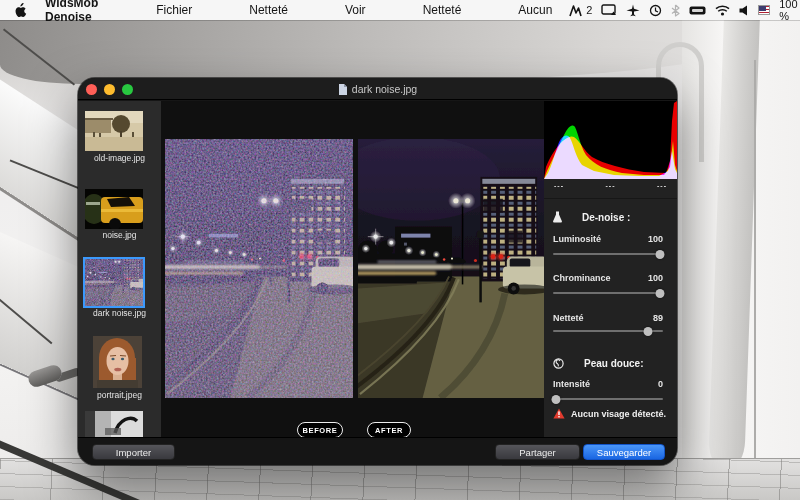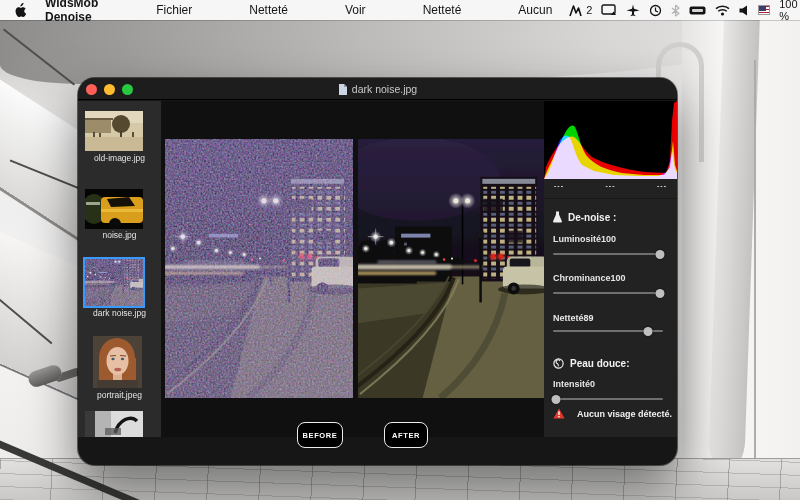--- a/index.html
+++ b/index.html
@@ -87,43 +87,43 @@
   .tlabel { position:absolute; left:0; width:83px; text-align:center; color:#e4e4e4; font-size:8.5px; }
   .scrollbar { position:absolute; right:1px; top:3px; width:3px; height:278px; border-radius:2px;
                background:#8b8b8b; }
 
   
   .preview { position:absolute; left:83px; right:133px; top:0; bottom:0; background:#101010; }
   .pimg { position:absolute; top:38px; height:259px; background:#000; }
   .pimg svg { display:block; width:100%; height:100%; }
   .img-before { left:4px;  width:188px; }
   .img-after  { left:197px; width:186px; }
-  .babtn { position:absolute; top:321px; height:26px; background:#000; border:1.5px solid #ececec;
+  .babtn { position:absolute; top:321px; height:16px; background:#000; border:1.5px solid #ececec;
            border-radius:8px; color:#fff; font-size:7.5px; font-weight:bold; letter-spacing:.6px;
            display:flex; align-items:center; justify-content:center; padding:0 0; }
   .babtn.before { left:136px; width:46px; }
-  .babtn.after  { left:206px; width:44px;margin-left:17px; }
+  .babtn.after  { left:206px; width:44px; }
 
   
   .panel { position:absolute; right:0; top:0; bottom:0; width:133px; background:#222; color:#e9e9e9; }
   .hist { position:absolute; left:0; top:0; width:133px; height:78px; background:#000; }
   .hist svg { display:block; width:100%; height:100%; }
   .ticks { position:absolute; left:0; top:81px; width:133px; display:flex;
            justify-content:space-between; padding:0 10px; color:#d8d8d8;
            font-size:7px; font-weight:bold; letter-spacing:1px; }
   .psep { position:absolute; left:0; top:97px; width:133px; border-top:1px solid #171717; }
-  .sect-head { position:absolute; left:9px; display:flex; align-items:center; gap:6px;
+  .sect-head { position:absolute; left:9px; display:flex; align-items:center; gap:20px;
                font-size:10px; font-weight:bold; color:#f2f2f2; }
-  .srow { position:absolute; left:9px; width:92px; display:flex; justify-content:flex-start;
+  .srow { position:absolute; left:9px; width:110px; display:flex; justify-content:space-between;
           font-size:9px; font-weight:bold; color:#e6e6e6; }
   .strack { position:absolute; left:9px; width:110px; height:2px; background:#6f6f6f;
             border-radius:1px; }
   .sknob { position:absolute; top:-3.5px; width:9px; height:9px; border-radius:50%;
            background:#bfbfbf; transform:translateX(-50%); box-shadow:0 0 2px rgba(0,0,0,.8); }
-  .warnrow { position:absolute; left:9px; display:flex; align-items:center; gap:12px;
+  .warnrow { position:absolute; left:9px; display:flex; align-items:center; gap:6px;
              font-size:9px; font-weight:bold; color:#f0f0f0; }
 
   
   .wfooter { position:absolute; left:0; right:0; bottom:0; height:28px; background:#151515;
              border-top:1px solid #000; }
   .fbtn { position:absolute; top:6px; height:16px; border-radius:4px; font-size:9.5px;
           display:flex; align-items:center; justify-content:center; color:#ececec;
           background:linear-gradient(#55555a,#39393e); border:1px solid #222; }
   .fbtn.import { left:14px;  width:83px; }
   .fbtn.share  { left:417px; width:85px; }
@@ -511,13 +511,18 @@
         <svg width="12" height="11" viewBox="0 0 12 11">
             <path d="M6 0.5 L11.6 10.5 H0.4 Z" fill="#e23b2e"></path>
             <rect x="5.3" y="3.4" width="1.4" height="3.6" fill="#fff"></rect>
             <rect x="5.3" y="8" width="1.4" height="1.4" fill="#fff"></rect>
           </svg>
         <span>Aucun visage détecté.</span>
       </div>
     </div>
   </div>
 
+  <div class="wfooter">
+    <div class="fbtn import">Importer</div>
+    <div class="fbtn share">Partager</div>
+    <div class="fbtn save">Sauvegarder</div>
+  </div>
 </div>
 
 </body></html>

